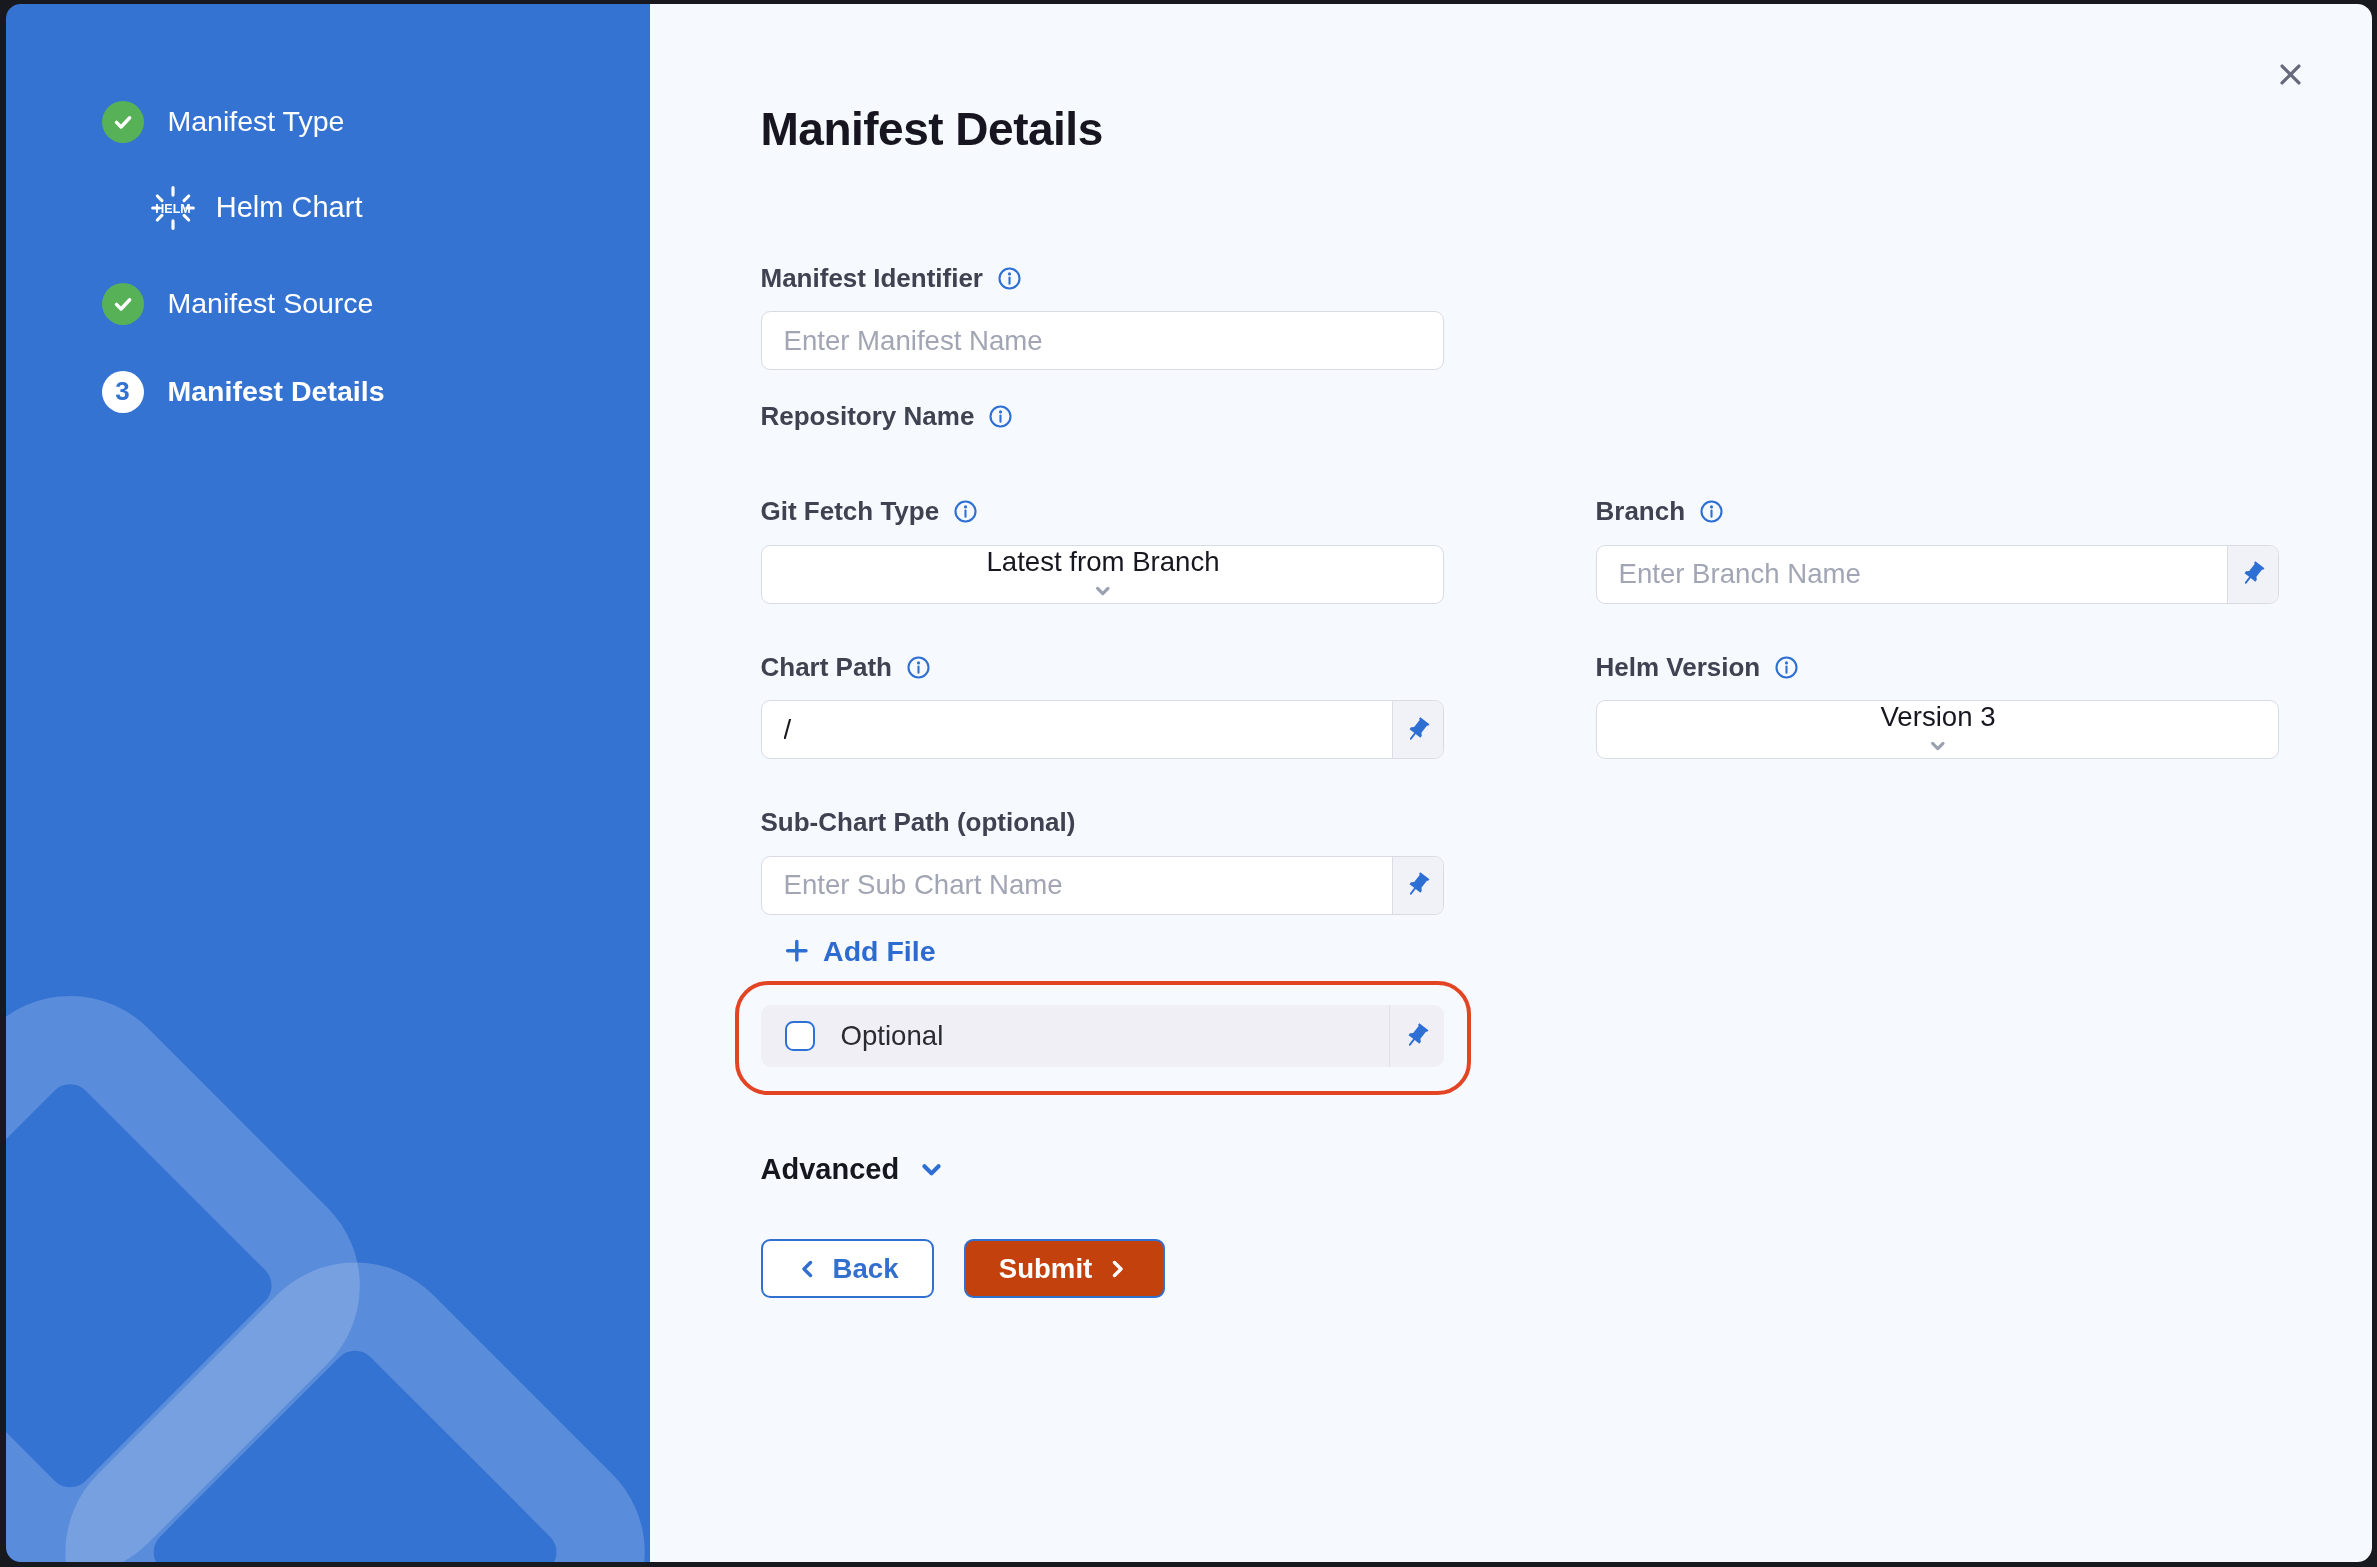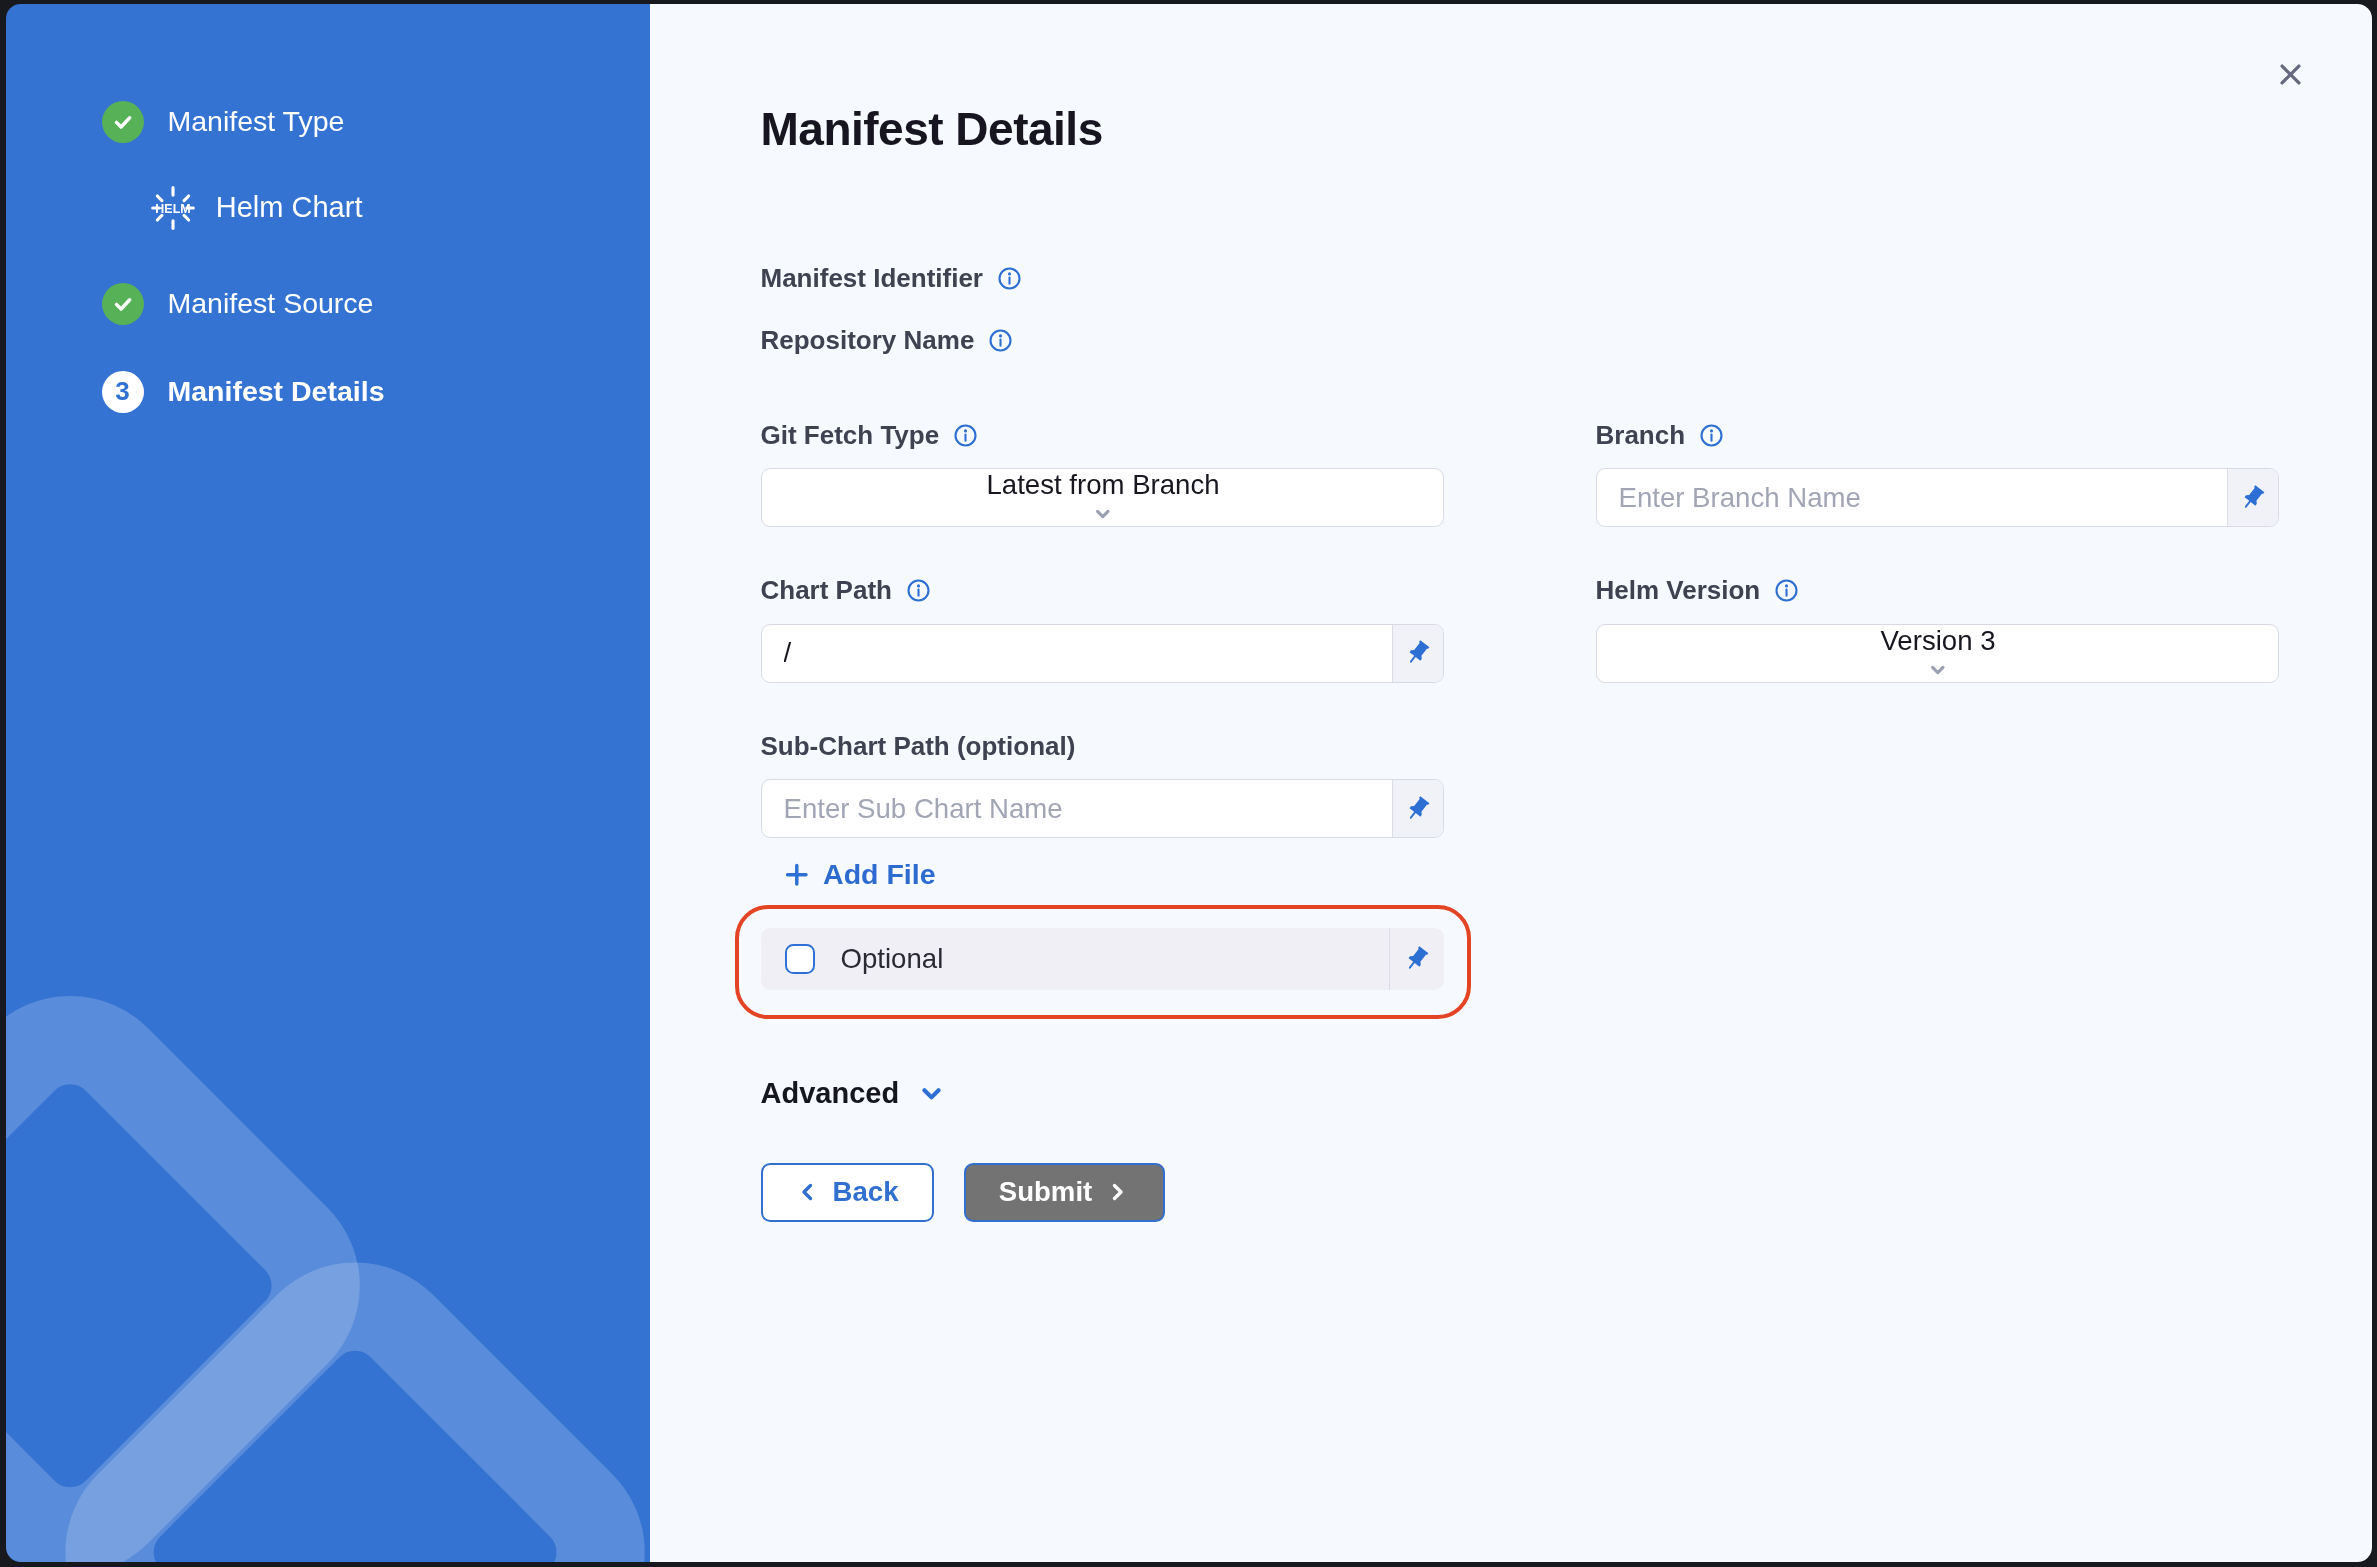--- a/index.html
+++ b/index.html
@@ -104,21 +104,21 @@
   .optional-label { font-size:27.6px; color:#2a2a33; }
   .optional-pin {
     width:55px; flex:0 0 55px; border-left:1.4px solid #dddee7;
     display:flex; align-items:center; justify-content:center; cursor:pointer;
   }
   .advanced-row { display:flex; align-items:center; gap:16.5px; margin-top:56px; height:37px; cursor:pointer; width:max-content; }
   .advanced-label { font-size:29px; font-weight:700; color:#16161e; }
   .buttons-row { display:flex; gap:30px; margin-top:51px; }
   .btn { height:59px; border-radius:9.2px; display:flex; align-items:center; justify-content:center; gap:13px; cursor:pointer; font-family:inherit; }
   .btn-back { width:173px; background:#ffffff; border:2.3px solid #3270d0; color:#3270d0; font-size:27.6px; font-weight:700; }
-  .btn-submit { width:201px; background:#737373; border:2.3px solid #3270d0; color:#ffffff; font-size:27.6px; font-weight:700; }
+  .btn-submit { width:201px; background:#c2410c; border:2.3px solid #3270d0; color:#ffffff; font-size:27.6px; font-weight:700; }
 </style>
 </head>
 <body>
 
 <div class="modal">
 
   <div class="sidebar">
     <div class="steps">
       <div class="step-row r1">
         <span class="step-circle done">
@@ -185,20 +185,23 @@
 
       <div class="col mt1">
         <div class="label-row">
           <span class="flabel">Manifest Identifier</span>
           <svg width="25" height="25" viewBox="0 0 24 24" fill="none">
               <circle cx="12" cy="12" r="9.6" stroke="#2e6fd3" stroke-width="2"></circle>
               <circle cx="12" cy="7.6" r="1.5" fill="#2e6fd3"></circle>
               <path d="M12 11v6" stroke="#2e6fd3" stroke-width="2" stroke-linecap="round"></path>
             </svg>
         </div>
+        <div class="shell">
+          <input class="text-input" type="text" placeholder="Enter Manifest Name" style="">
+        </div>
       </div>
 
       <div class="col mt2">
         <div class="label-row">
           <span class="flabel">Repository Name</span>
           <svg width="25" height="25" viewBox="0 0 24 24" fill="none">
               <circle cx="12" cy="12" r="9.6" stroke="#2e6fd3" stroke-width="2"></circle>
               <circle cx="12" cy="7.6" r="1.5" fill="#2e6fd3"></circle>
               <path d="M12 11v6" stroke="#2e6fd3" stroke-width="2" stroke-linecap="round"></path>
             </svg>

